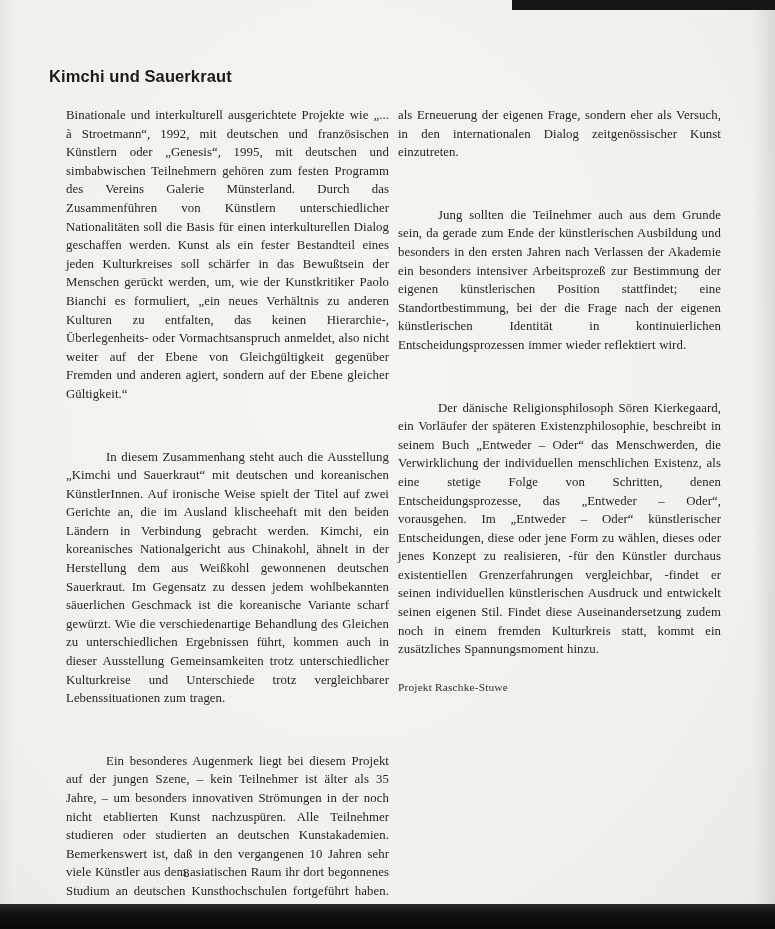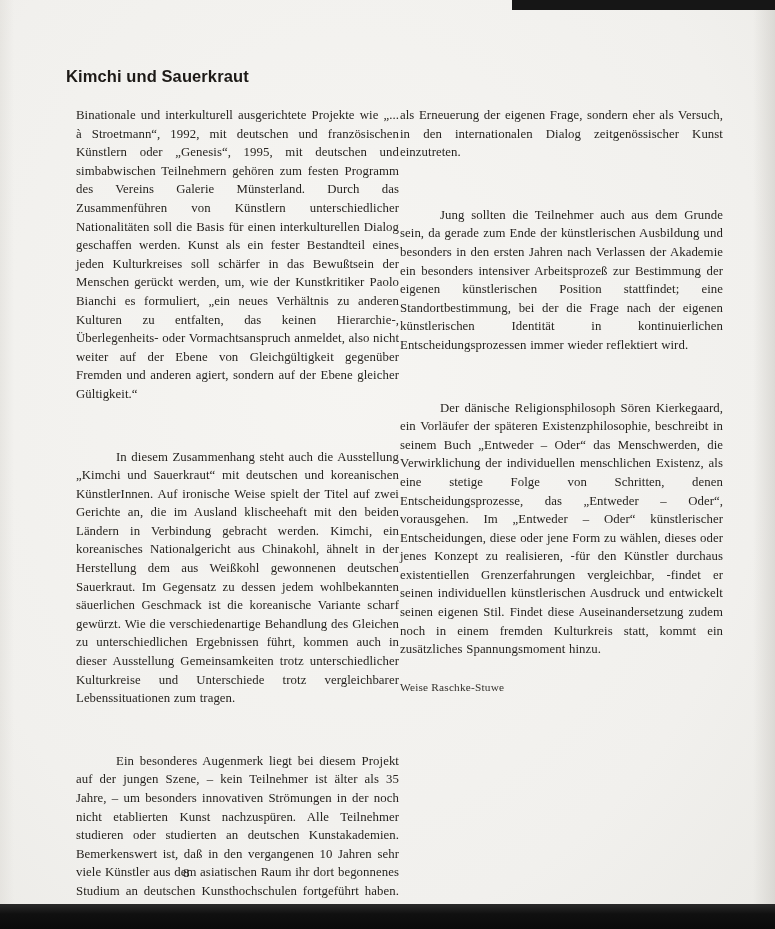--- a/index.html
+++ b/index.html
@@ -34,37 +34,36 @@
   }
   .scan-bar.bottom {
     left: 0;
     right: 0;
     bottom: 0;
     height: 25px;
     background: linear-gradient(180deg, #2a2a2a 0%, #101010 40%, #0a0a0a 100%);
   }
   .title {
     position: absolute;
-    left: 66px;
+    left: 49px;
     top: 67px;
     margin: 0;
     font-family: "Liberation Sans", sans-serif;
     font-weight: 700;
     font-size: 16.5px;
     letter-spacing: 0.1px;
     color: #1d1a17;
   }
   .columns {
     position: absolute;
     left: 66px;
     top: 106px;
     width: 657px;
     display: flex;
-    gap: 1px;
-    justify-content: flex-end;
+    gap: 9px;
   }
   .col {
     width: 323px;
     color: #272420;
     font-size: 12.8px;
     line-height: 18.6px;
   }
   p.para {
     margin: 0;
     text-align: justify;
@@ -105,21 +104,21 @@
           <p class="para indent">In diesem Zusammenhang steht auch die Ausstellung „Kimchi und Sauerkraut“ mit deutschen und koreanischen KünstlerInnen. Auf ironische Weise spielt der Titel auf zwei Gerichte an, die im Ausland klischeehaft mit den beiden Ländern in Verbindung gebracht werden. Kimchi, ein koreanisches Nationalgericht aus Chinakohl, ähnelt in der Herstellung dem aus Weißkohl gewonnenen deutschen Sauerkraut. Im Gegensatz zu dessen jedem wohlbekannten säuerlichen Geschmack ist die koreanische Variante scharf gewürzt. Wie die verschiedenartige Behandlung des Gleichen zu unterschiedlichen Ergebnissen führt, kommen auch in dieser Ausstellung Gemeinsamkeiten trotz unterschiedlicher Kulturkreise und Unterschiede trotz vergleichbarer Lebenssituationen zum tragen.</p>
           <p class="para indent">Ein besonderes Augenmerk liegt bei diesem Projekt auf der jungen Szene, – kein Teilnehmer ist älter als 35 Jahre, – um besonders innovativen Strömungen in der noch nicht etablierten Kunst nachzuspüren. Alle Teilnehmer studieren oder studierten an deutschen Kunstakademien. Bemerkenswert ist, daß in den vergangenen 10 Jahren sehr viele Künstler aus dem asiatischen Raum ihr dort begonnenes Studium an deutschen Kunsthochschulen fortgeführt haben. Dieses muß nicht zwangsläufig verstanden werden</p>
         </div>
     </div>
     <div class="col">
       <div>
           <p class="para">als Erneuerung der eigenen Frage, sondern eher als Versuch, in den internationalen Dialog zeitgenössischer Kunst einzutreten.</p>
           <p class="para indent">Jung sollten die Teilnehmer auch aus dem Grunde sein, da gerade zum Ende der künstlerischen Ausbildung und besonders in den ersten Jahren nach Verlassen der Akademie ein besonders intensiver Arbeitsprozeß zur Bestimmung der eigenen künstlerischen Position stattfindet; eine Standortbestimmung, bei der die Frage nach der eigenen künstlerischen Identität in kontinuierlichen Entscheidungsprozessen immer wieder reflektiert wird.</p>
           <p class="para indent">Der dänische Religionsphilosoph Sören Kierkegaard, ein Vorläufer der späteren Existenzphilosophie, beschreibt in seinem Buch „Entweder – Oder“ das Menschwerden, die Verwirklichung der individuellen menschlichen Existenz, als eine stetige Folge von Schritten, denen Entscheidungsprozesse, das „Entweder – Oder“, vorausgehen. Im „Entweder – Oder“ künstlerischer Entscheidungen, diese oder jene Form zu wählen, dieses oder jenes Konzept zu realisieren, -für den Künstler durchaus existentiellen Grenzerfahrungen vergleichbar, -findet er seinen individuellen künstlerischen Ausdruck und entwickelt seinen eigenen Stil. Findet diese Auseinandersetzung zudem noch in einem fremden Kulturkreis statt, kommt ein zusätzliches Spannungsmoment hinzu.</p>
         </div>
-      <div class="byline">Weise Raschke-Stuwe</div>
+      <div class="byline">Projekt Raschke-Stuwe</div>
     </div>
   </div>
 
   <div class="page-number">8</div>
 
   <div class="scan-bar bottom"></div>
 
 </div>
 
 </body></html>

